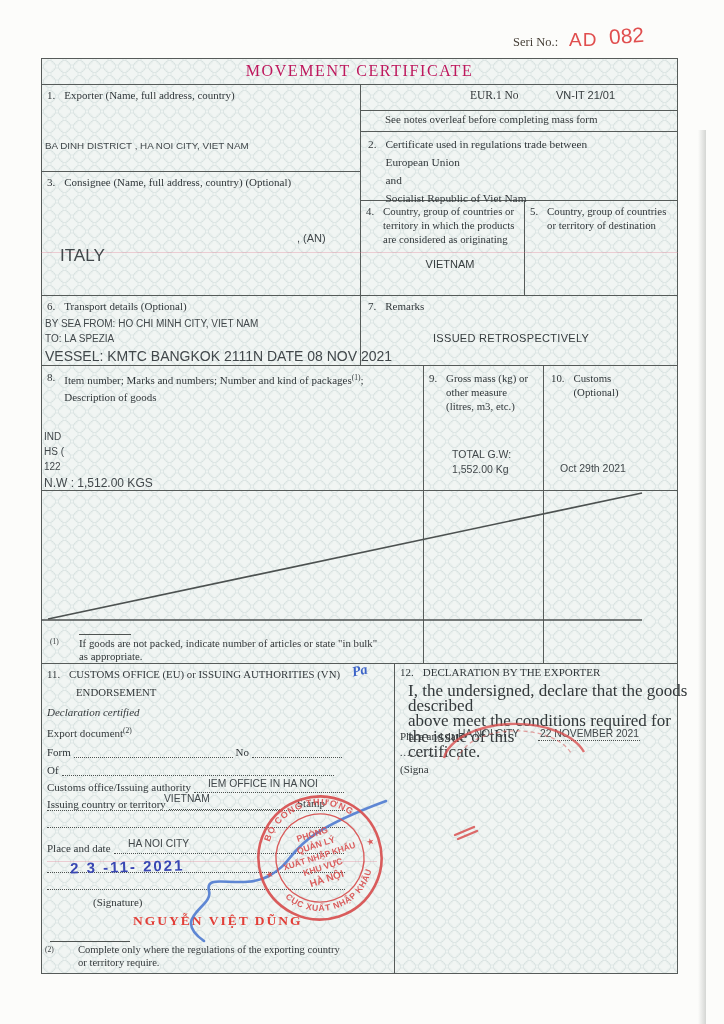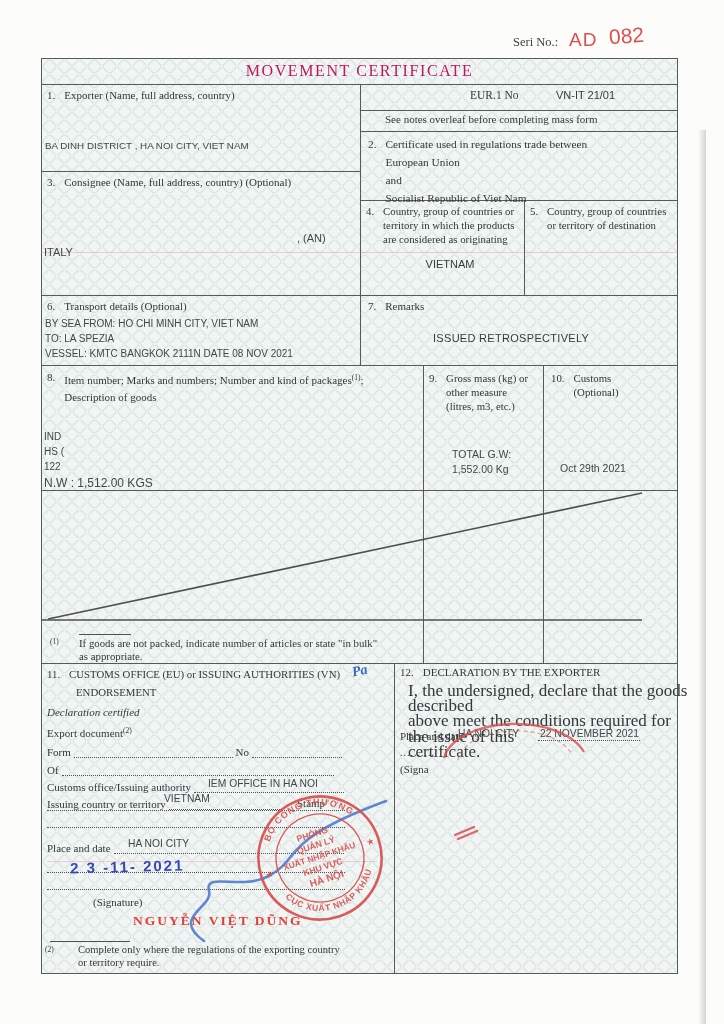--- a/index.html
+++ b/index.html
@@ -93,40 +93,40 @@
       <div>and</div>
       <div>Socialist Republic of Viet Nam</div>
     </div>
   </div>
 
   <div class="bh" style="left:47px;top:176px;width:300px;">
     <span class="num">3.</span>
     <span>Consignee (Name, full address, country) (Optional)</span>
   </div>
   <div class="typed" style="left:297px;top:224px;font-size:11px;margin-top:8px;">, (AN)</div>
-  <div class="typed" style="left:44px;top:246px;font-size:11px;">ITALY</div>
+  <div class="typed" style="left:60px;top:246px;font-size:17px;">ITALY</div>
 
   <div class="bh" style="left:366px;top:204px;width:150px;font-size:10.8px;line-height:14px;">
     <span class="num">4.</span>
     <span>Country, group of countries or territory in which the products are considered as originating</span>
   </div>
   <div class="typed typed-b" style="left:400px;top:258px;width:100px;text-align:center;font-size:11px;">VIETNAM</div>
 
   <div class="bh" style="left:530px;top:204px;width:142px;font-size:10.8px;line-height:14px;">
     <span class="num">5.</span>
     <span>Country, group of countries or territory of destination</span>
   </div>
 
   <div class="bh" style="left:47px;top:300px;width:300px;">
     <span class="num">6.</span>
     <span>Transport details (Optional)</span>
   </div>
   <div class="typed" style="left:45px;top:318px;font-size:10px;">BY SEA FROM: HO CHI MINH CITY, VIET NAM</div>
   <div class="typed" style="left:45px;top:333px;font-size:10px;">TO: LA SPEZIA</div>
-  <div class="typed" style="left:45px;top:348px;font-size:10px;">VESSEL: KMTC BANGKOK 2111N  DATE 08 NOV 2021</div>
+  <div class="typed" style="left:45px;top:348px;font-size:14px;">VESSEL: KMTC BANGKOK 2111N  DATE 08 NOV 2021</div>
 
   <div class="bh" style="left:368px;top:300px;width:200px;">
     <span class="num">7.</span>
     <span>Remarks</span>
   </div>
   <div class="typed typed-b" style="left:433px;top:332px;font-size:11px;letter-spacing:.3px;">ISSUED RETROSPECTIVELY</div>
 
   <div class="bh" style="left:47px;top:371px;width:372px;">
     <span class="num">8.</span>
     <div>

